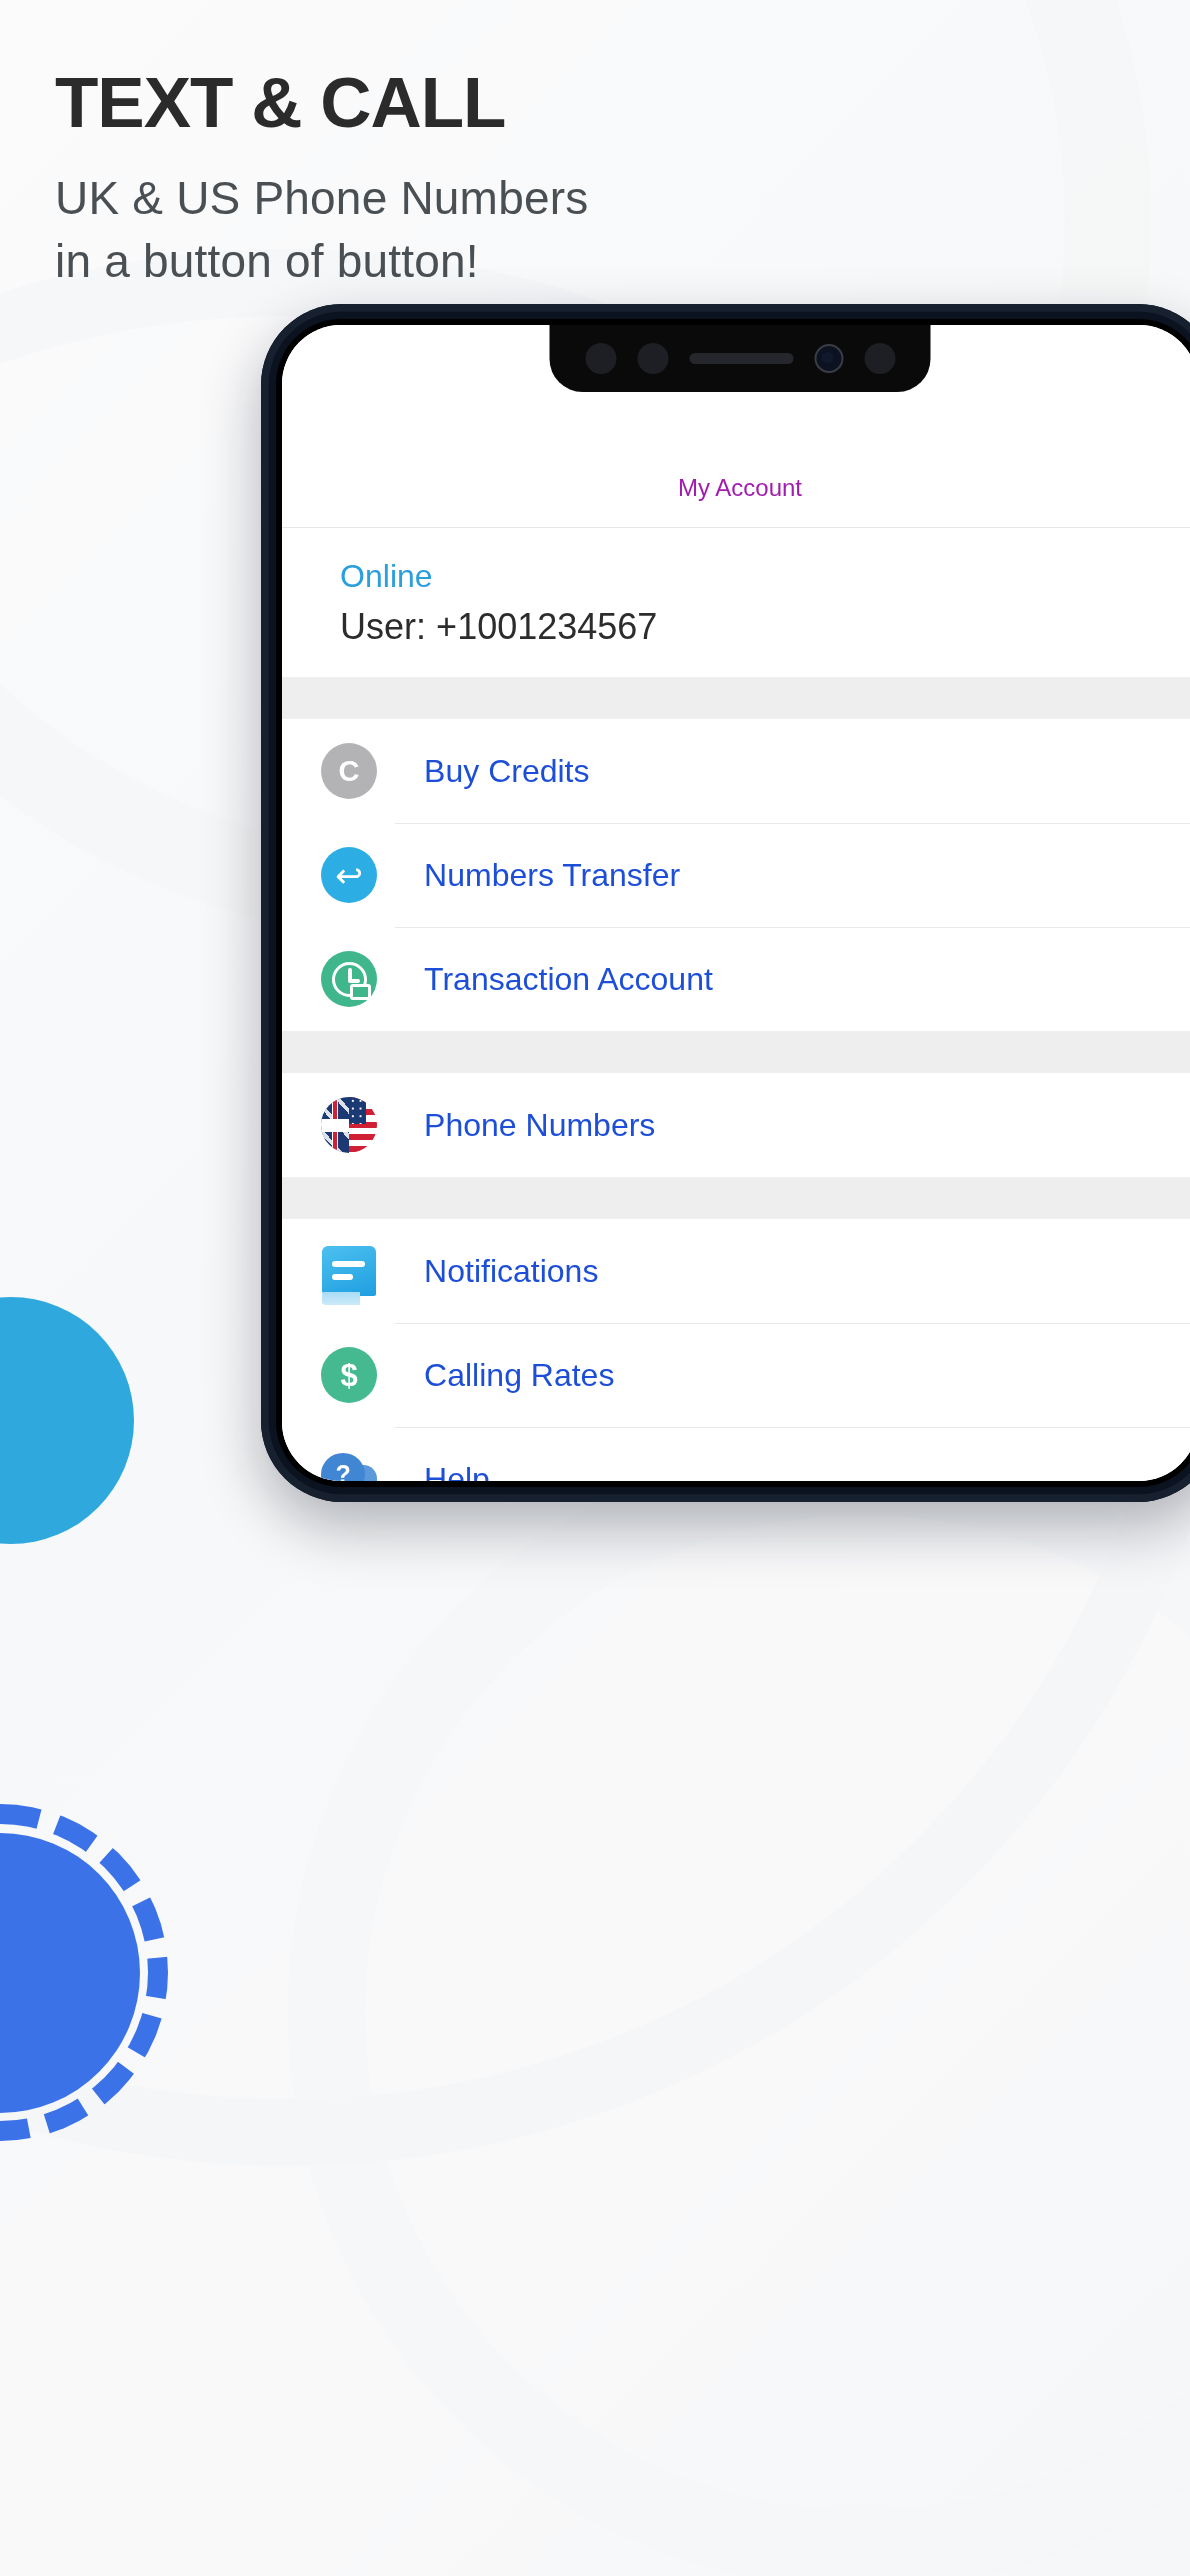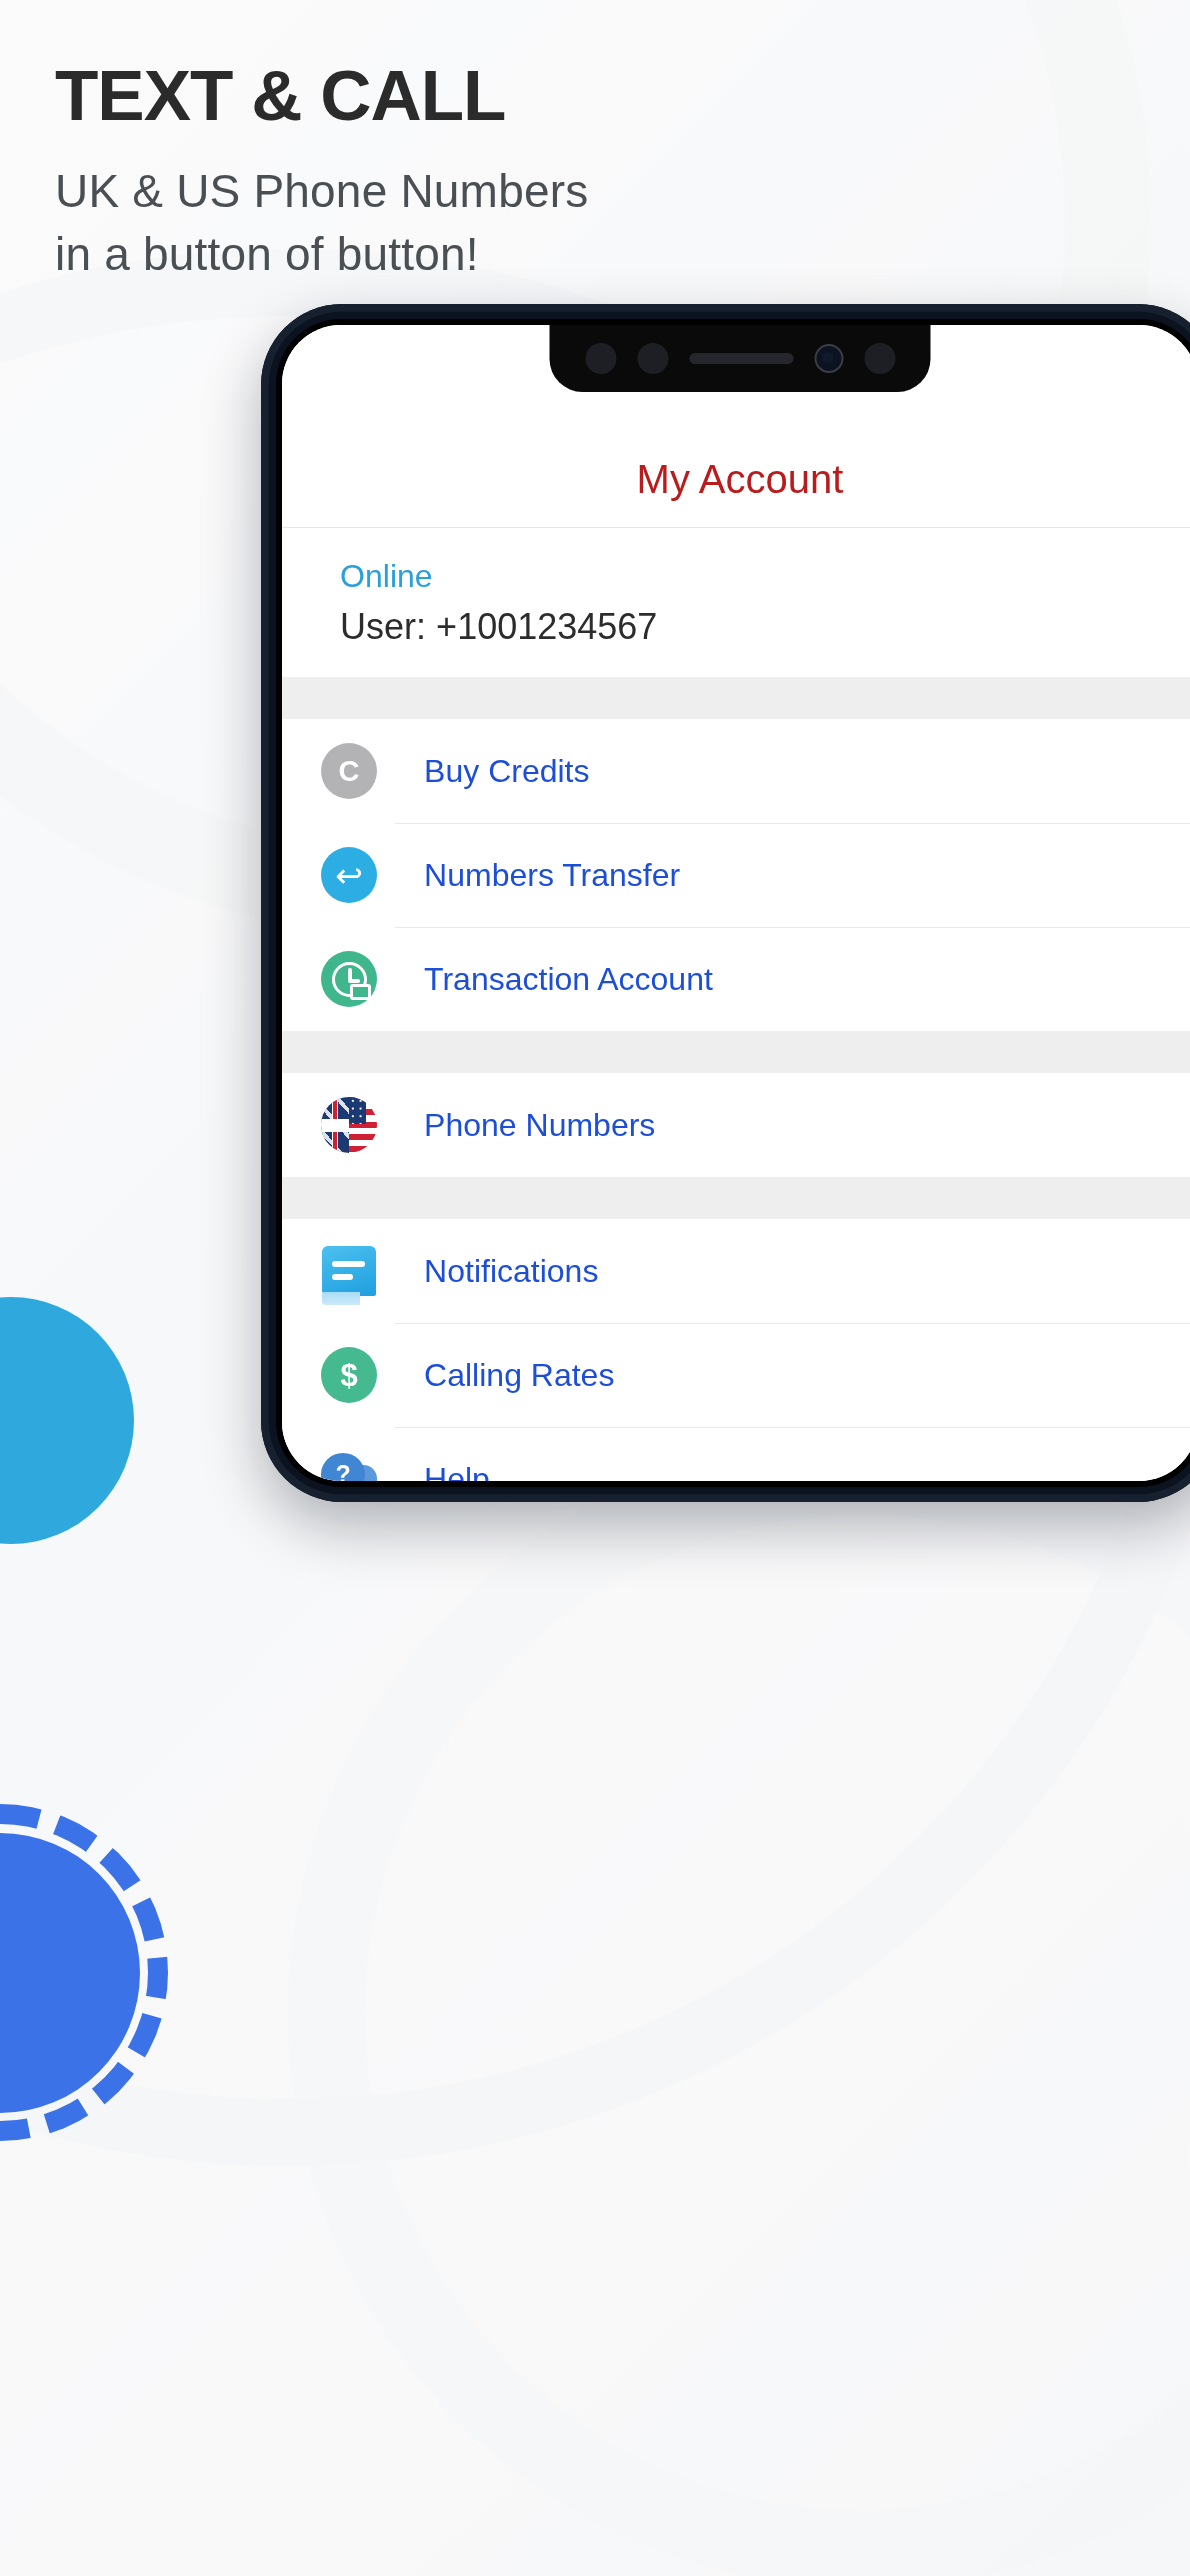--- a/index.html
+++ b/index.html
@@ -50,21 +50,21 @@
     border:20px dashed #3b72e8;
   }
   .blob-blue-core {
     position:absolute; left:29px; top:29px;
     width:280px; height:280px;
     border-radius:50%;
     background:#3b72e8;
   }
 
   
-  #headline { position:absolute; left:55px; top:60px; width:671px; }
+  #headline { position:absolute; left:55px; top:67px; width:671px; }
   #headline .h1 {
     font-size:71px; font-weight:bold; letter-spacing:-1px;
     color:#2b2b2b; line-height:1.0;
   }
   #headline .sub {
     margin-top:29px;
     font-size:46px; font-weight:300;
     color:#4a4f54; line-height:1.38;
     letter-spacing:0.2px;
   }
@@ -125,21 +125,21 @@
 
   
   #titlebar {
     height:203px;
     flex:0 0 auto;
     display:flex; align-items:flex-end; justify-content:center;
     padding-bottom:25px;
     border-bottom:1px solid #e6e6e6;
     background:#fff;
   }
-  #titlebar .t { font-size:40px; color:#b91c1c; font-weight:400; }
+  #titlebar .t { font-size:24px; color:#a21caf; font-weight:400; }
 
   
   #userstrip {
     flex:0 0 auto;
     background:#fff;
     padding:27px 0 25px 58px;
   }
   #userstrip .online { font-size:32px; color:#2a9fdb; line-height:1.35; }
   #userstrip .user   { font-size:36px; color:#2c2c2c; line-height:1.4; margin-top:3.8px; }
 

